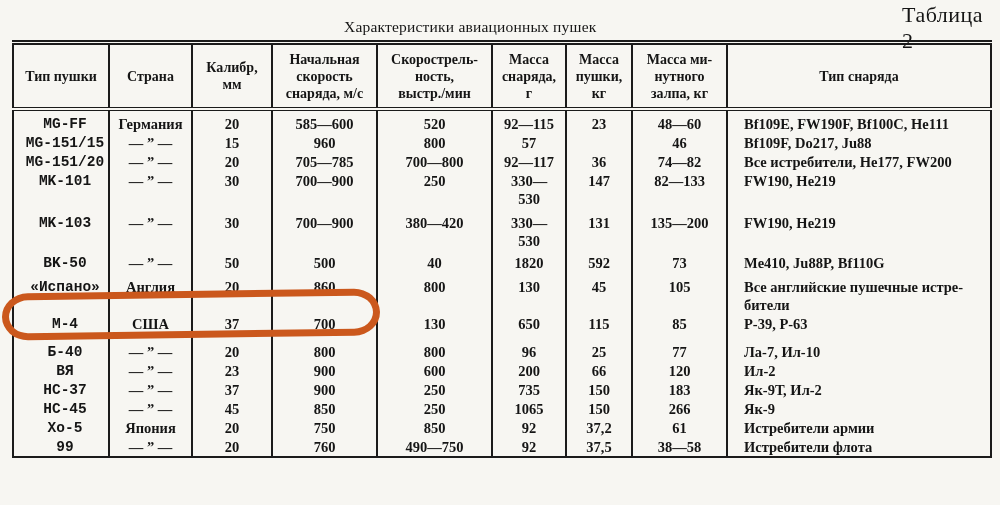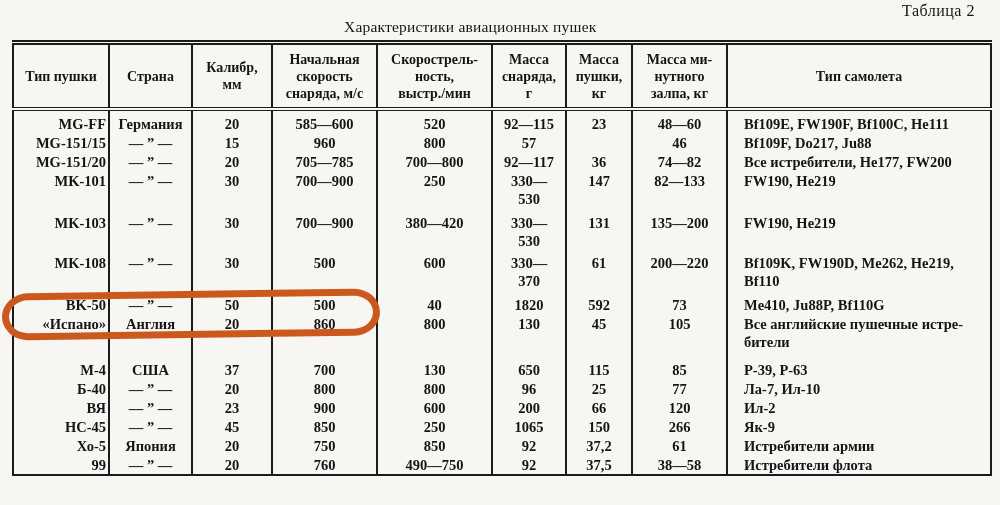--- a/index.html
+++ b/index.html
@@ -6,21 +6,21 @@
   body {
     width: 1000px; height: 505px;
     background: #f7f6f2;
     position: relative;
     font-family: "Liberation Serif", "DejaVu Serif", serif;
     color: #151515;
     overflow: hidden;
   }
   .table-label {
     position: absolute; top: 2px; left: 902px;
-    font-size: 16px; letter-spacing: 0.5px;
+    font-size: 22px; letter-spacing: 0.5px;
   }
   .doc-title {
     position: absolute; top: 18px; left: 344px;
     font-size: 15.5px; font-weight: normal; letter-spacing: 0.2px;
   }
   table.gun-table {
     position: absolute; top: 40px; left: 12px;
     width: 978px;
     border-collapse: collapse; table-layout: fixed;
     border-top: 5px double #1b1b1b;
@@ -46,21 +46,21 @@
     border-bottom: 4px double #1b1b1b;
     vertical-align: middle; text-align: center;
     font-size: 14px; line-height: 17px;
     height: 58px; padding: 2px 1px;
   }
   tbody td {
     vertical-align: top; text-align: center;
     font-size: 14.5px; line-height: 18px;
     padding: 1px 2px 0 2px;
   }
-  tbody td:nth-child(1) { text-align: right; padding-left: 10px; }
+  tbody td:nth-child(1) { text-align: center; padding-left: 10px; font-family: Liberation Mono, monospace; }
   tbody td:nth-child(9) { text-align: left; padding-left: 16px; }
   tbody tr:nth-child(1) td  { padding-top: 4px; }
   tbody tr:nth-child(5) td  { padding-top: 6px; }
   tbody tr:nth-child(6) td  { padding-top: 4px; }
   tbody tr:nth-child(7) td  { padding-top: 6px; }
   tbody tr:nth-child(9) td  { padding-top: 10px; }
   tbody tr:nth-child(16) td:first-child { padding-left: 46px; }
   .highlight-ellipse {
     position: absolute; left: 2px; top: 291px;
     width: 378px; height: 47px;
@@ -103,21 +103,21 @@
 выстр./мин</th>
         <th>Масса
 снаряда,
 г</th>
         <th>Масса
 пушки,
 кг</th>
         <th>Масса ми-
 нутного
 залпа, кг</th>
-        <th>Тип самолета</th>
+        <th>Тип снаряда</th>
       </tr>
   </thead>
   <tbody>
       <tr>
         <td>MG-FF</td>
         <td>Германия</td>
         <td>20</td>
         <td>585—600</td>
         <td>520</td>
         <td>92—115</td>
@@ -163,33 +163,20 @@
         <td>MK-103</td>
         <td>— ” —</td>
         <td>30</td>
         <td>700—900</td>
         <td>380—420</td>
         <td>330—
 530</td>
         <td>131</td>
         <td>135—200</td>
         <td>FW190, He219</td>
-      </tr>
-      <tr>
-        <td>MK-108</td>
-        <td>— ” —</td>
-        <td>30</td>
-        <td>500</td>
-        <td>600</td>
-        <td>330—
-370</td>
-        <td>61</td>
-        <td>200—220</td>
-        <td>Bf109K, FW190D, Me262, He219,
-Bf110</td>
       </tr>
       <tr>
         <td>BK-50</td>
         <td>— ” —</td>
         <td>50</td>
         <td>500</td>
         <td>40</td>
         <td>1820</td>
         <td>592</td>
         <td>73</td>
@@ -234,20 +221,31 @@
         <td>— ” —</td>
         <td>23</td>
         <td>900</td>
         <td>600</td>
         <td>200</td>
         <td>66</td>
         <td>120</td>
         <td>Ил-2</td>
       </tr>
       <tr>
+        <td>НС-37</td>
+        <td>— ” —</td>
+        <td>37</td>
+        <td>900</td>
+        <td>250</td>
+        <td>735</td>
+        <td>150</td>
+        <td>183</td>
+        <td>Як-9Т, Ил-2</td>
+      </tr>
+      <tr>
         <td>НС-45</td>
         <td>— ” —</td>
         <td>45</td>
         <td>850</td>
         <td>250</td>
         <td>1065</td>
         <td>150</td>
         <td>266</td>
         <td>Як-9</td>
       </tr>

